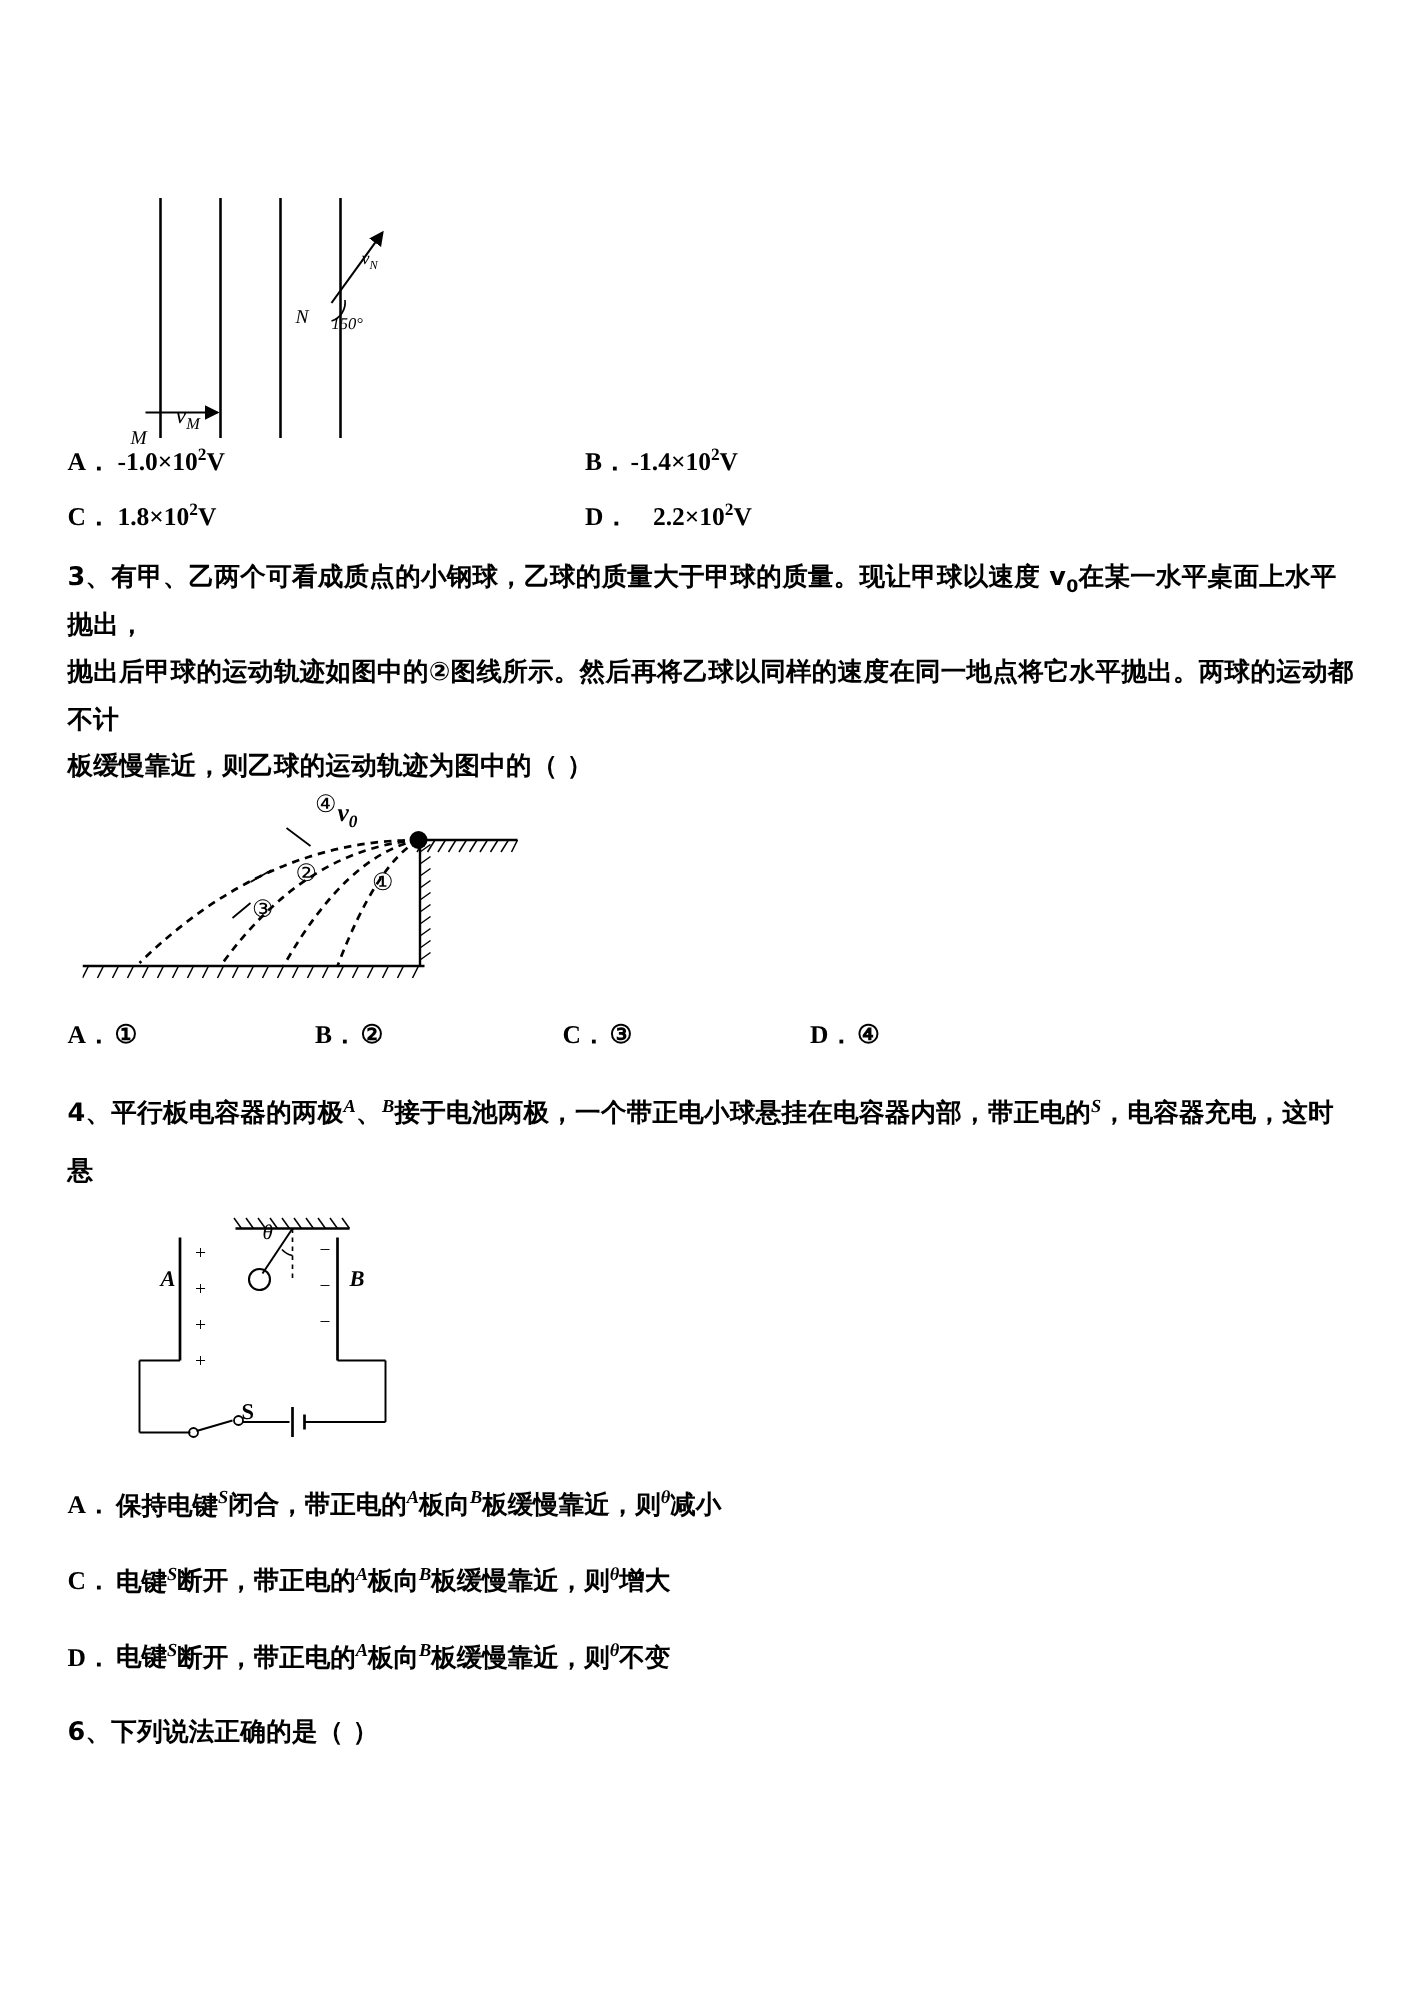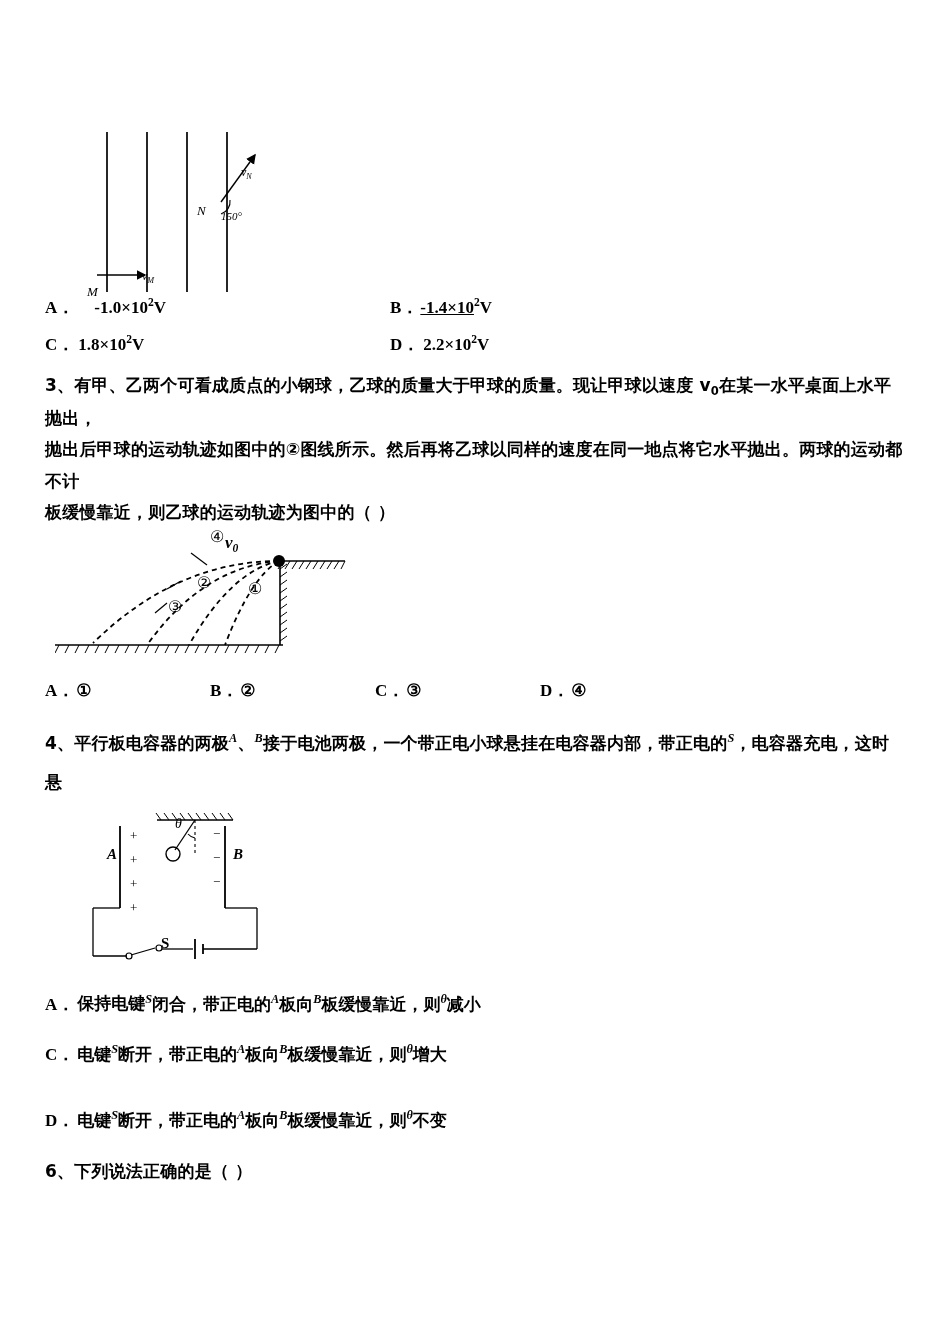--- a/index.html
+++ b/index.html
@@ -86,41 +86,41 @@
       <line x1="172" y1="70" x2="172" y2="258" stroke="#000" stroke-width="1.7" marker-end="url(#arrHead)"></line>
 
       <line x1="42" y1="213" x2="90" y2="213" stroke="#000" stroke-width="1.4" marker-end="url(#arrHeadS)"></line>
 
       <line x1="166" y1="140" x2="200" y2="93" stroke="#000" stroke-width="1.4" marker-end="url(#arrHeadS)"></line>
 
       <path d="M 166,152 A 13,13 0 0 0 175,138" fill="none" stroke="#000" stroke-width="1.1"></path>
     </svg>
 
     <div style="position:absolute;left:42px;top:222px;font-size:13px;" class="lbl-i">M</div>
-    <div style="position:absolute;left:97px;top:207px;font-size:12px;" class="lbl-i"><span>v</span><sub>M</sub></div>
+    <div style="position:absolute;left:72px;top:207px;font-size:16px;" class="lbl-i"><span>v</span><sub>M</sub></div>
     <div style="position:absolute;left:152px;top:141px;font-size:13px;" class="lbl-i">N</div>
     <div style="position:absolute;left:196px;top:103px;font-size:12px;" class="lbl-i"><span>v</span><sub>N</sub></div>
     <div style="position:absolute;left:176px;top:148px;font-size:11px;" class="lbl-i">150°</div>
   </div>
 
   <div style="margin-top:4px;">
     <div class="opt-row" style="margin-bottom:14px;">
       <div class="opt" style="width:345px;">
-        <span>A．</span><span style="margin-left:20px;">-1.0×10</span><sup>2</sup><span>V</span>
+        <span>A．</span><span style="margin-left:4px;">-1.0×10</span><sup>2</sup><span>V</span>
       </div>
       <div class="opt">
-        <span>B．</span><span style="margin-left:2px;text-decoration:underline;">-1.4×10</span><sup>2</sup><span>V</span>
+        <span>B．</span><span style="margin-left:2px;">-1.4×10</span><sup>2</sup><span>V</span>
       </div>
     </div>
     <div class="opt-row" style="margin-bottom:14px;">
       <div class="opt" style="width:345px;">
         <span>C．</span><span style="margin-left:4px;text-align:right;">1.8×10</span><sup>2</sup><span>V</span>
       </div>
       <div class="opt">
-        <span>D．</span><span style="margin-left:4px;">2.2×10</span><sup>2</sup><span>V</span>
+        <span>D．</span><span style="margin-left:16px;">2.2×10</span><sup>2</sup><span>V</span>
       </div>
     </div>
   </div>
 
   <div style="margin-top:0;">
     <div class="q-text">
       <span>3、有甲、乙两个可看成质点的小钢球，乙球的质量大于甲球的质量。现让甲球以速度 v</span><sub>0</sub><span>在某一水平桌面上水平抛出，</span>
     </div>
     <div class="q-text">抛出后甲球的运动轨迹如图中的②图线所示。然后再将乙球以同样的速度在同一地点将它水平抛出。两球的运动都不计</div>
     <div class="q-text">板缓慢靠近，则乙球的运动轨迹为图中的（      ）</div>
@@ -275,21 +275,21 @@
 
     <div style="position:absolute;left:168px;top:24px;font-size:13px;">−</div>
     <div style="position:absolute;left:168px;top:48px;font-size:13px;">−</div>
     <div style="position:absolute;left:168px;top:72px;font-size:13px;">−</div>
   </div>
 
   <div style="margin-top:10px;">
     <div class="choice-line" style="margin-bottom:27px;">
       <span style="font-family:'Liberation Serif',serif;font-weight:bold;">A．</span><span style="margin-left:3px;">保持电键</span><span class="sup-ital">S</span><span>闭合，带正电的</span><span class="sup-ital">A</span><span>板向</span><span class="sup-ital">B</span><span>板缓慢靠近，则</span><span class="sup-ital">θ</span><span>减小</span>
     </div>
-    <div class="choice-line" style="margin-bottom:42px;">
+    <div class="choice-line" style="margin-bottom:27px;">
       <span style="font-family:'Liberation Serif',serif;font-weight:bold;">C．</span><span style="margin-left:3px;">电键</span><span class="sup-ital">S</span><span>断开，带正电的</span><span class="sup-ital">A</span><span>板向</span><span class="sup-ital">B</span><span>板缓慢靠近，则</span><span class="sup-ital">θ</span><span>增大</span>
     </div>
     <div class="choice-line" style="margin-bottom:24px;">
       <span style="font-family:'Liberation Serif',serif;font-weight:bold;">D．</span><span style="margin-left:3px;">电键</span><span class="sup-ital">S</span><span>断开，带正电的</span><span class="sup-ital">A</span><span>板向</span><span class="sup-ital">B</span><span>板缓慢靠近，则</span><span class="sup-ital">θ</span><span>不变</span>
     </div>
   </div>
 
   <div class="q-text">6、下列说法正确的是（ ）</div>
 
 </div>

